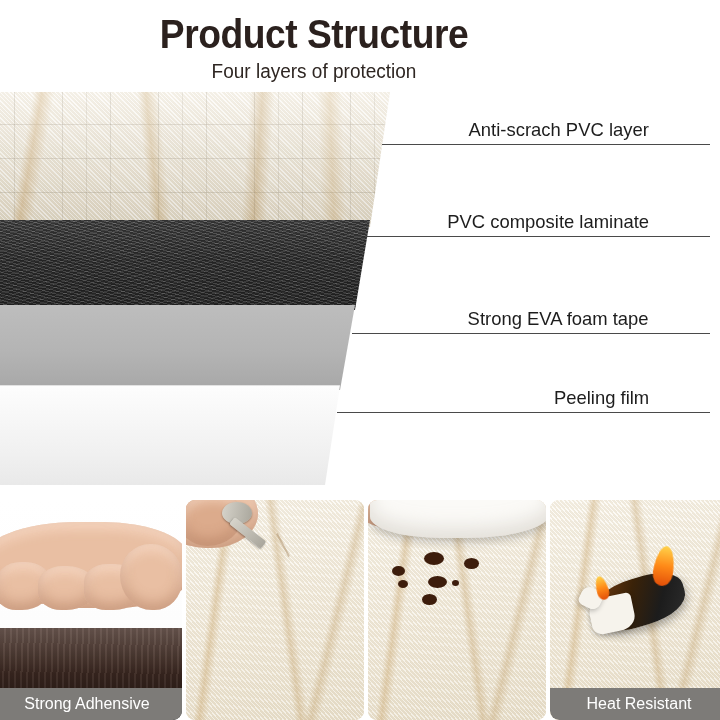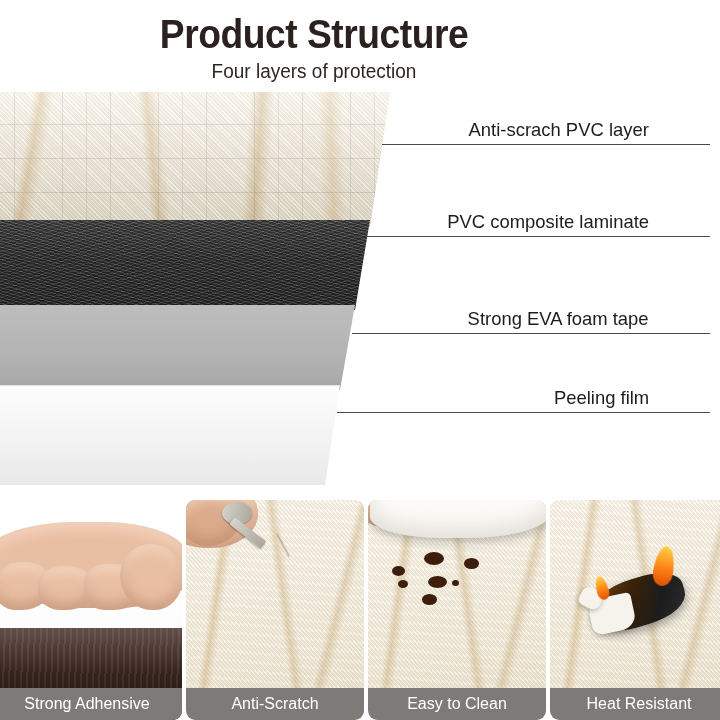--- a/index.html
+++ b/index.html
@@ -219,38 +219,36 @@
 
     <div class="fcard" style="left:186px;width:178px;">
       <div class="fphoto">
         <div class="bg-stonefine"></div>
         <div class="hand" style="left:-24px;top:-22px;width:96px;height:70px;border-radius:46% 54% 52% 48%;"></div>
         <div class="hand" style="left:-6px;top:-6px;width:62px;height:52px;border-radius:50% 40% 56% 44%;background:#dcab8c;"></div>
         <div class="key" style="left:36px;top:2px;width:30px;height:22px;border-radius:50%;"></div>
         <div class="key" style="left:46px;top:16px;width:40px;height:9px;transform:rotate(38deg);transform-origin:left center;"></div>
         <div style="position:absolute;left:84px;top:44px;width:26px;height:2px;background:rgba(170,140,100,.5);transform:rotate(62deg);"></div>
       </div>
-      <div class="fcap">Anti-Scratch</div>
     </div>
 
     <div class="fcard" style="left:368px;width:178px;">
       <div class="fphoto">
         <div class="bg-stonefine"></div>
         <div class="hand" style="left:-16px;top:-26px;width:78px;height:54px;border-radius:50%;"></div>
         <div class="hand" style="left:66px;top:-28px;width:66px;height:46px;border-radius:50%;"></div>
         <div class="cloth" style="left:2px;top:-16px;width:180px;height:54px;"></div>
         <div class="drop" style="left:56px;top:52px;width:20px;height:13px;"></div>
         <div class="drop" style="left:96px;top:58px;width:15px;height:11px;"></div>
         <div class="drop" style="left:24px;top:66px;width:13px;height:10px;"></div>
         <div class="drop" style="left:60px;top:76px;width:19px;height:12px;"></div>
         <div class="drop" style="left:30px;top:80px;width:10px;height:8px;"></div>
         <div class="drop" style="left:84px;top:80px;width:7px;height:6px;"></div>
         <div class="drop" style="left:54px;top:94px;width:15px;height:11px;"></div>
       </div>
-      <div class="fcap">Easy to Clean</div>
     </div>
 
     <div class="fcard" style="left:550px;width:178px;">
       <div class="fphoto">
         <div class="bg-stonefine"></div>
         <div class="burnt" style="left:42px;top:78px;width:94px;height:48px;transform:rotate(-16deg);"></div>
         <div class="paperwhite" style="left:40px;top:96px;width:44px;height:36px;transform:rotate(-12deg);"></div>
         <div class="paperwhite" style="left:30px;top:88px;width:22px;height:20px;transform:rotate(26deg);"></div>
         <div class="flame" style="left:104px;top:46px;width:20px;height:40px;transform:rotate(9deg);"></div>
         <div class="flame" style="left:46px;top:76px;width:12px;height:24px;transform:rotate(-16deg);"></div>

